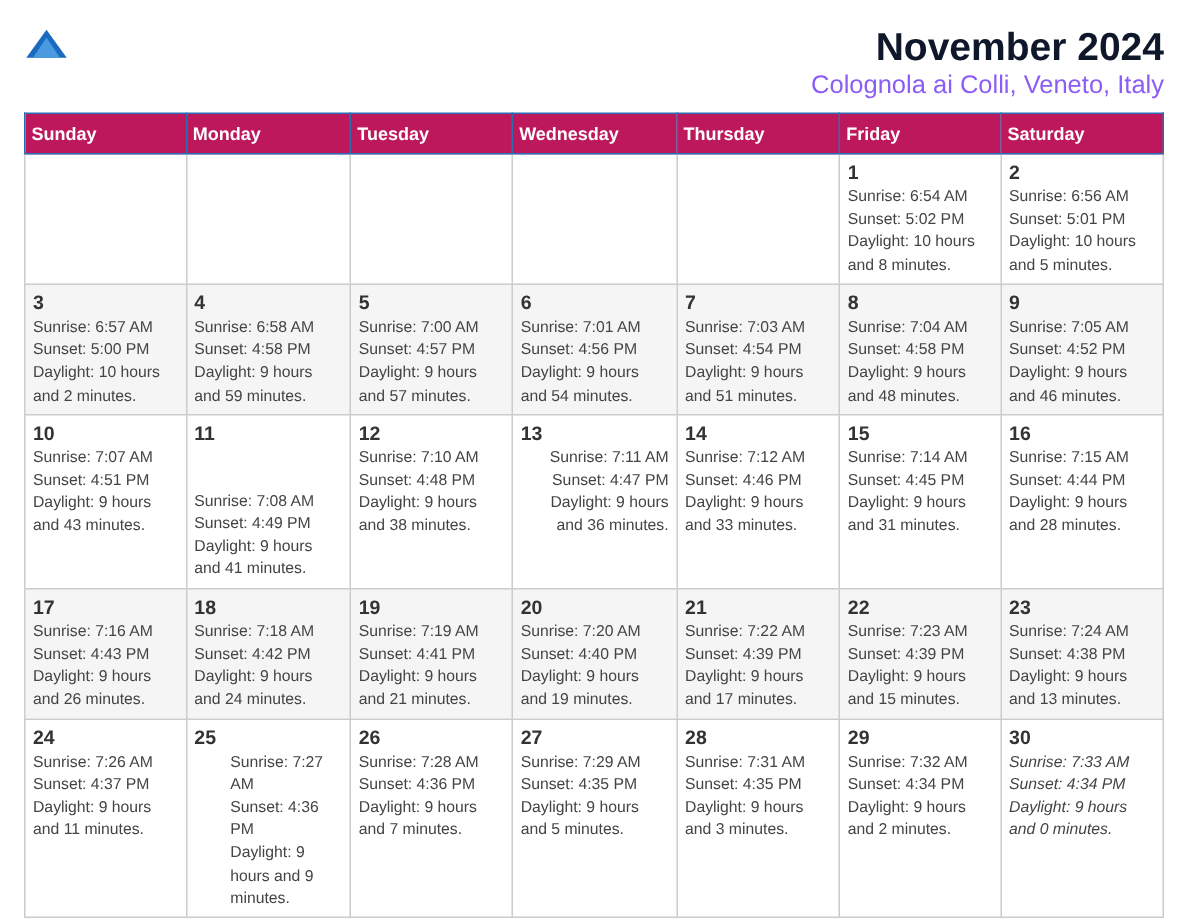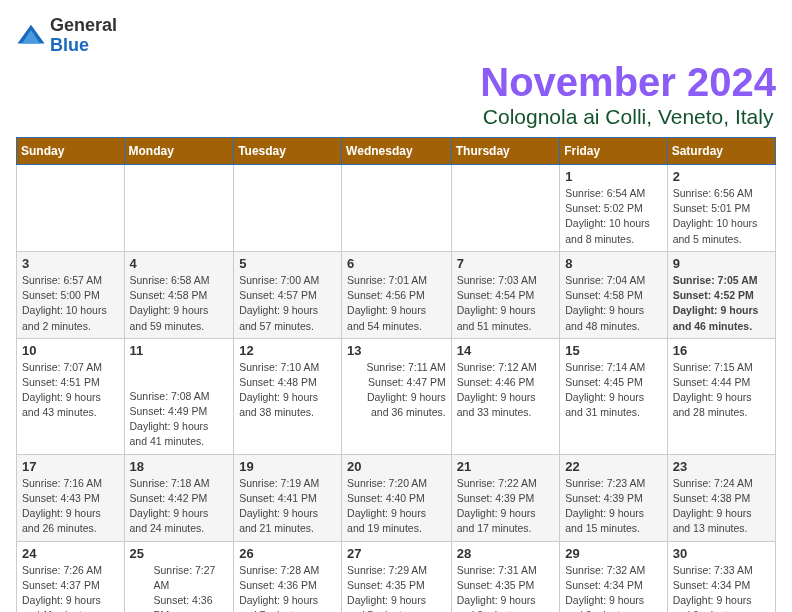--- a/index.html
+++ b/index.html
@@ -30,37 +30,36 @@
     .logo-text .general { color: #333; }
     .logo-text .blue { color: #1a6abf; }
     .logo-icon {
       width: 30px;
       height: 30px;
     }
     .title-block {
       text-align: right;
     }
     .month-title {
-      font-size: 40px;
+      font-size: 26px;
       font-weight: bold;
+      color: #0f172a;
+    }
+    .location {
+      font-size: 17px;
       color: #8b5cf6;
-      margin-top: 44px;
-    }
-    .location {
-      font-size: 21px;
-      color: #14532d;
       text-align: center;
     }
     .calendar {
       width: 100%;
       border-collapse: collapse;
       font-size: 11px;
     }
     .calendar thead th {
-      background-color: #a16207;
+      background-color: #be185d;
       color: #fff;
       padding: 6px 4px;
       text-align: left;
       font-size: 12px;
       border: 1px solid #2a6db5;
     }
     .calendar tbody td {
       border: 1px solid #ccc;
       vertical-align: top;
       padding: 4px 5px;
@@ -89,24 +88,20 @@
   </style>
 </head>
 <body>
 
 <div class="header">
   <div class="logo">
     <svg class="logo-icon" viewBox="0 0 40 40">
       <polygon points="20,5 38,30 2,30" fill="#1a6abf"></polygon>
       <polygon points="20,12 32,30 8,30" fill="#4a9ae0"></polygon>
     </svg>
-    <div class="logo-text">
-      <span class="general">General</span>
-      <span class="blue">Blue</span>
-    </div>
   </div>
   <div class="title-block">
     <div class="month-title">November 2024</div>
     <div class="location">Colognola ai Colli, Veneto, Italy</div>
   </div>
 </div>
 
 <table class="calendar">
   <thead>
     <tr id="weekday-header">
@@ -171,21 +166,21 @@
 Daylight: 9 hours and 51 minutes.</div>
         </td>
         <td>
           <span class="day-number">8</span>
           <div class="day-info" style="white-space: pre-line;">Sunrise: 7:04 AM
 Sunset: 4:58 PM
 Daylight: 9 hours and 48 minutes.</div>
         </td>
         <td>
           <span class="day-number">9</span>
-          <div class="day-info" style="white-space: pre-line; font-weight: bold;">Sunrise: 7:05 AM
+          <div class="day-info" style="white-space: pre-line;">Sunrise: 7:05 AM
 Sunset: 4:52 PM
 Daylight: 9 hours and 46 minutes.</div>
         </td>
       </tr>
       <tr>
         <td>
           <span class="day-number">10</span>
           <div class="day-info" style="white-space: pre-line;">Sunrise: 7:07 AM
 Sunset: 4:51 PM
 Daylight: 9 hours and 43 minutes.</div>
@@ -303,19 +298,19 @@
 Daylight: 9 hours and 3 minutes.</div>
         </td>
         <td>
           <span class="day-number">29</span>
           <div class="day-info" style="white-space: pre-line;">Sunrise: 7:32 AM
 Sunset: 4:34 PM
 Daylight: 9 hours and 2 minutes.</div>
         </td>
         <td>
           <span class="day-number">30</span>
-          <div class="day-info" style="white-space: pre-line;">Sunrise: 7:33 AM
+          <div class="day-info" style="white-space: pre-line; font-style: italic;">Sunrise: 7:33 AM
 Sunset: 4:34 PM
 Daylight: 9 hours and 0 minutes.</div>
         </td>
       </tr>
     </tbody>
 </table>
 
 </body></html>

